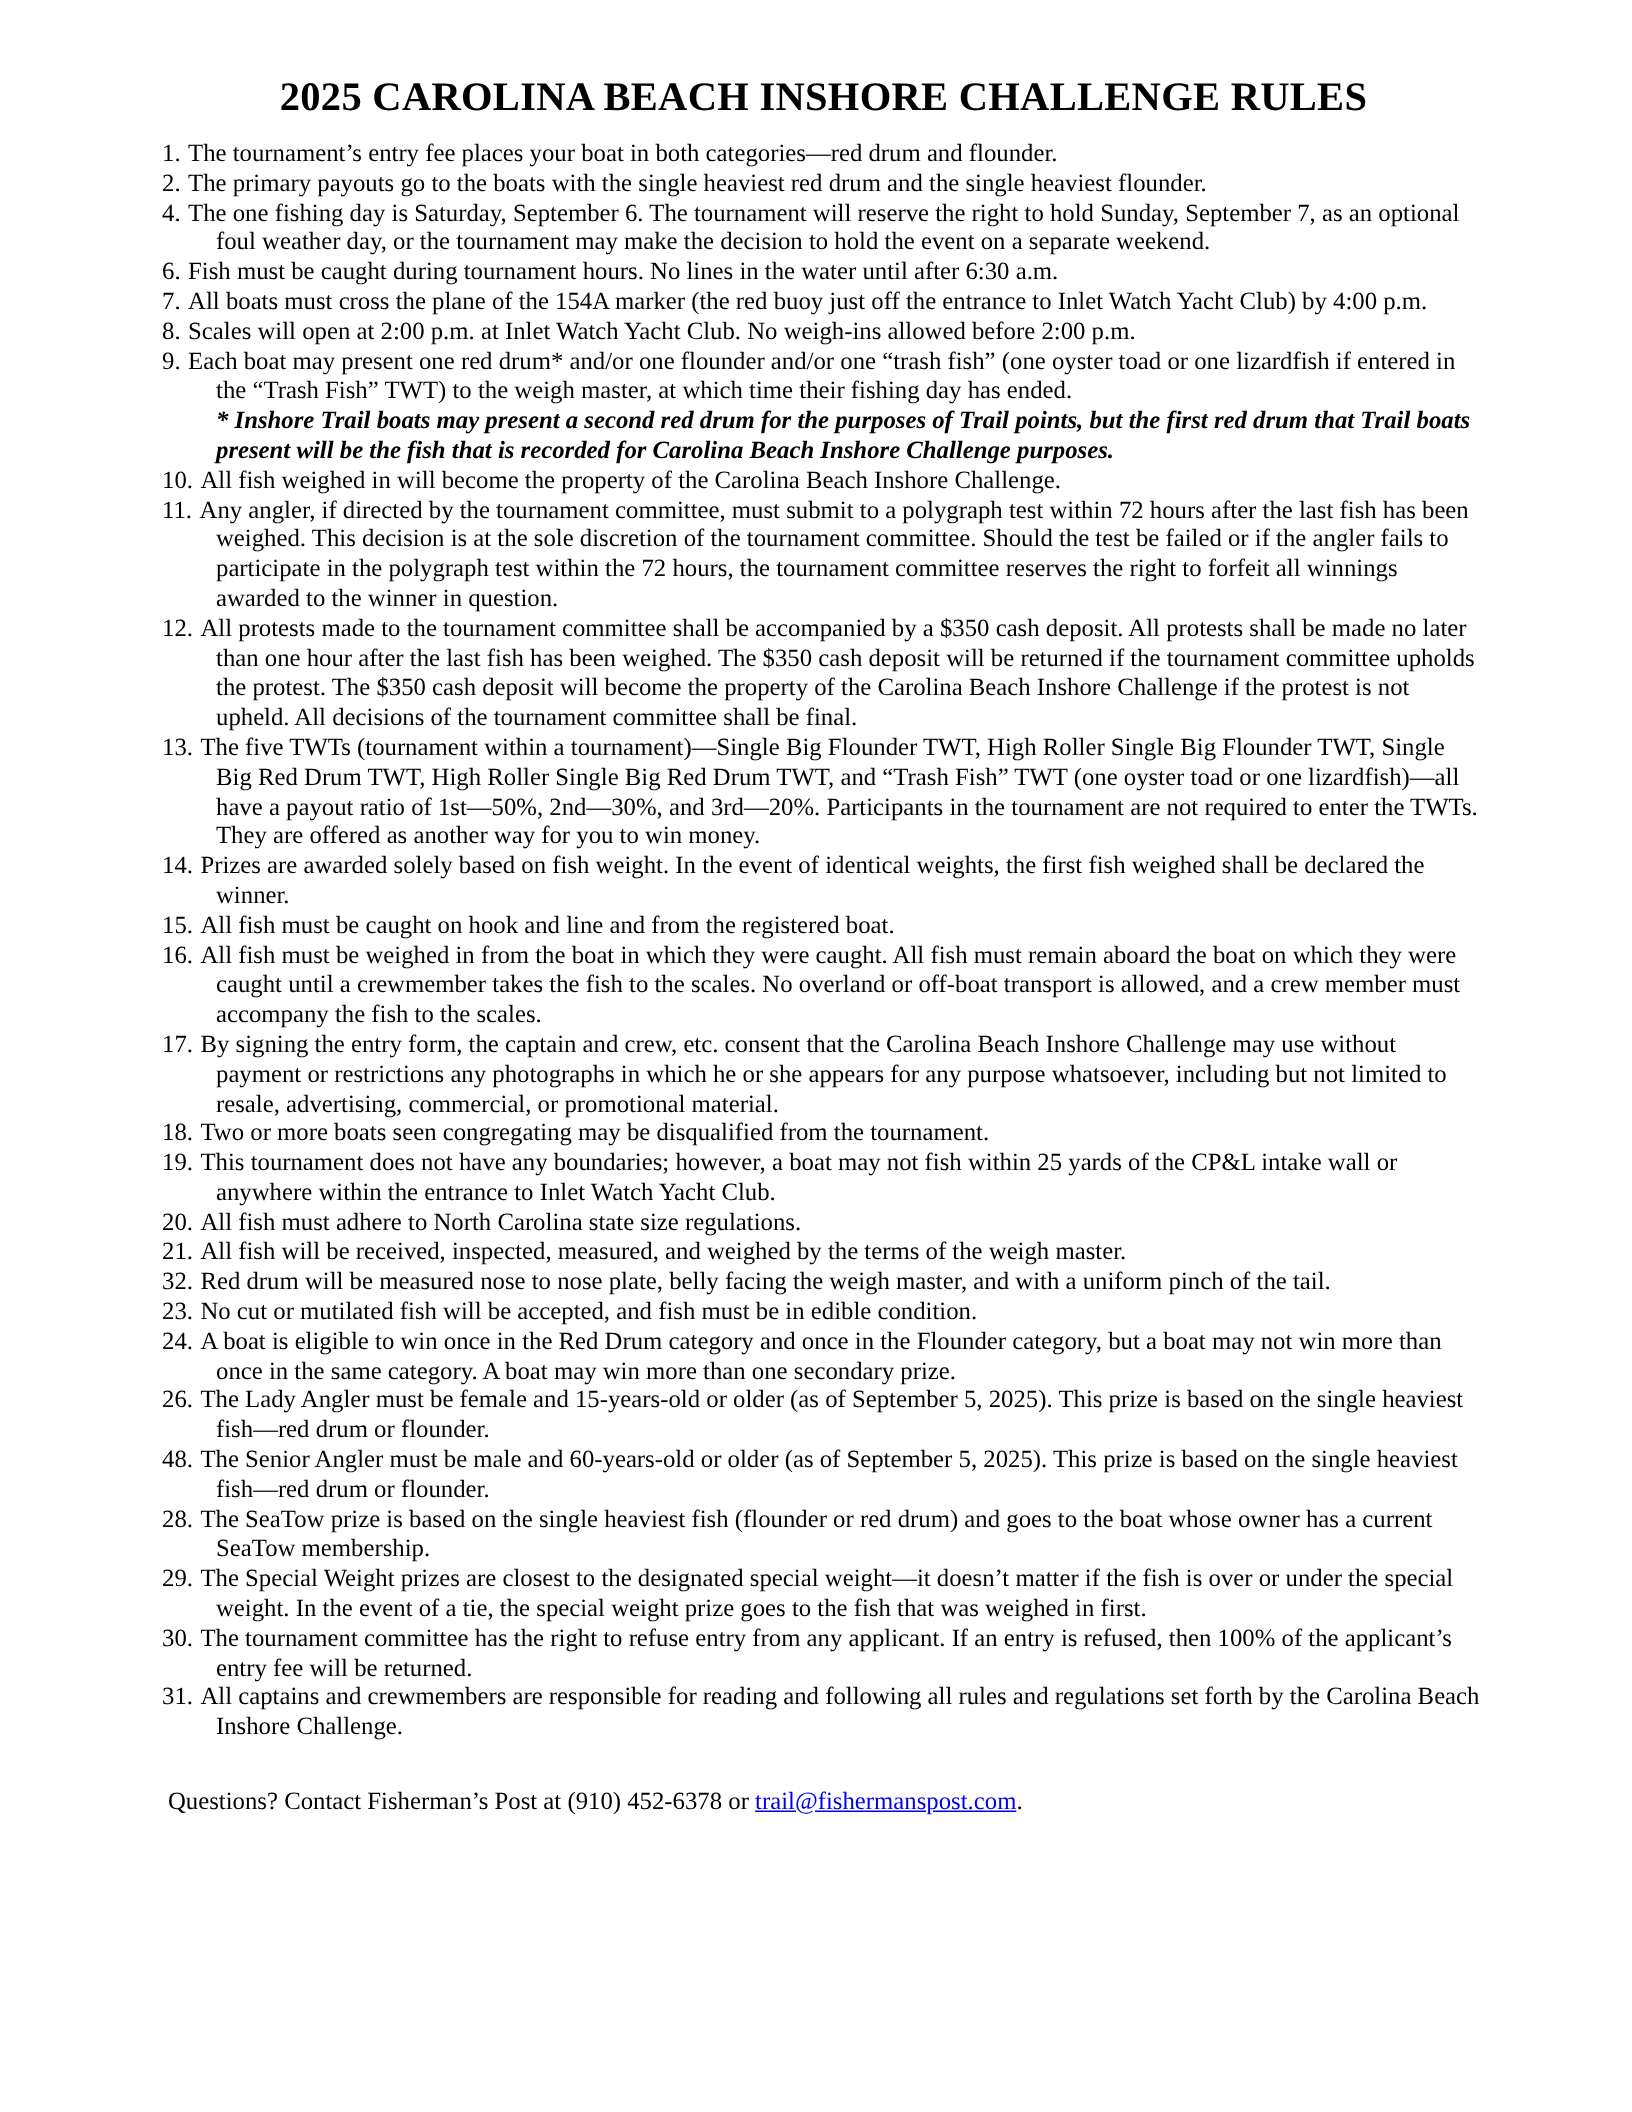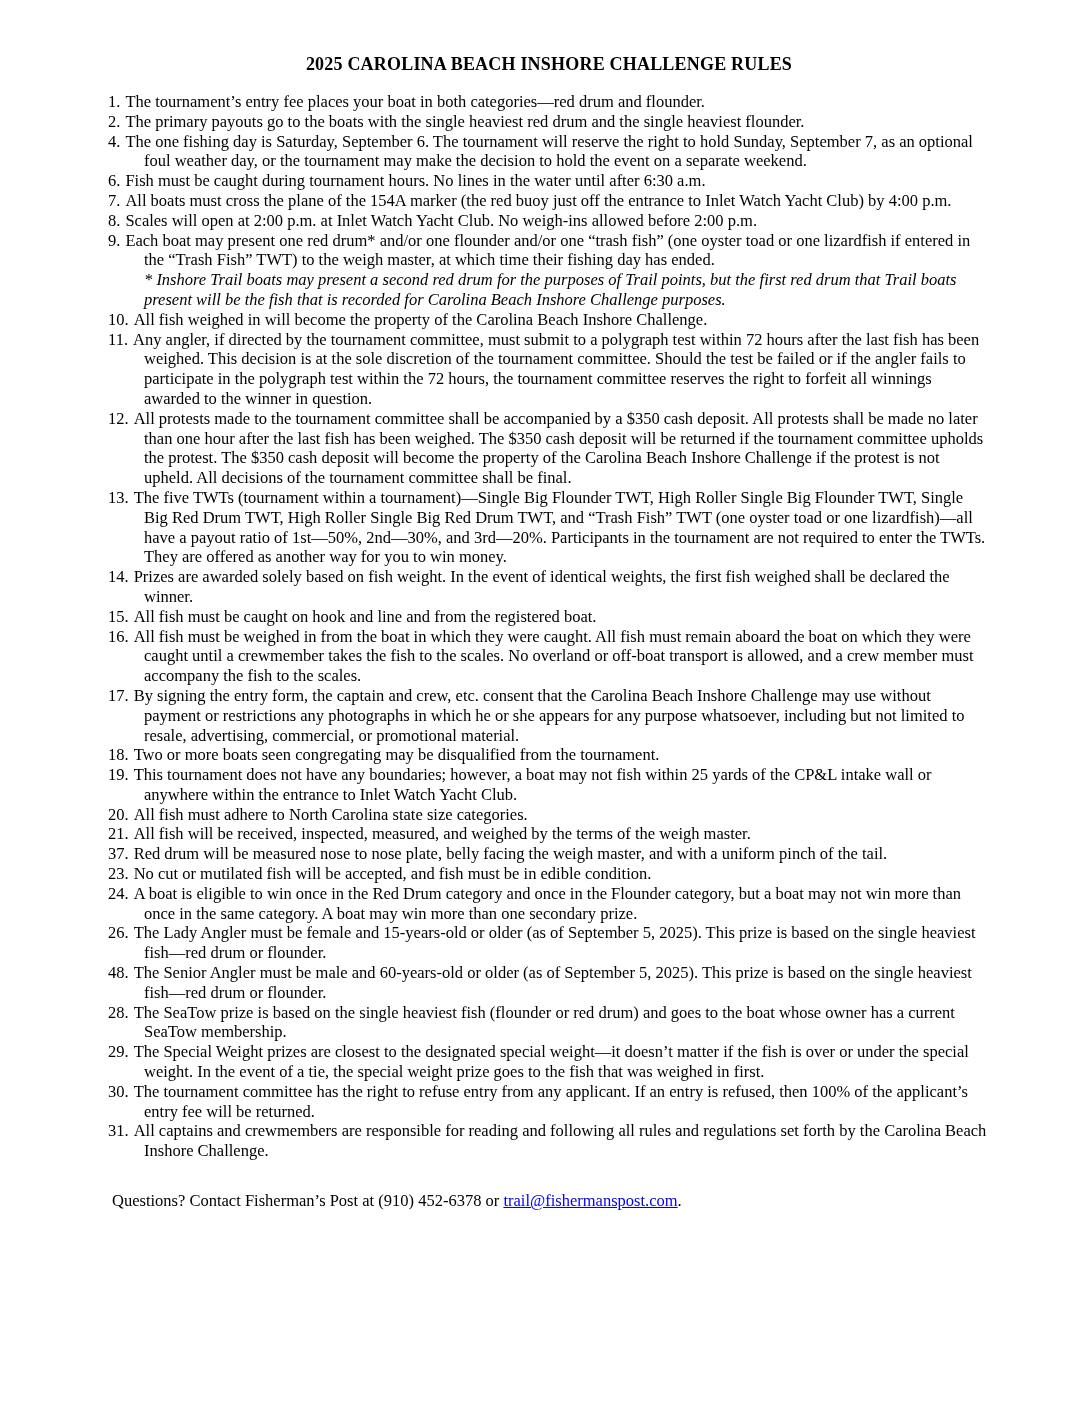--- a/index.html
+++ b/index.html
@@ -14,37 +14,38 @@
     font-family: "Liberation Serif", serif;
     font-size: 16.5px;
     line-height: 19.8px;
     overflow: hidden;
   }
   .content {
     width: 882px;
     margin-left: 108px;
   }
   .title {
-    font-size: 18px;
+    font-size: 27px;
     line-height: 24px;
     font-weight: bold;
     text-align: center;
     margin: 52px 0 16px 0;
     letter-spacing: 0.2px;
   }
   .rule {
     padding-left: 36px;
     text-indent: -36px;
   }
   .rule .num {
     margin-right: 5px;
   }
   .rule .note {
     text-indent: 0;
     font-style: italic;
+    font-weight: bold;
   }
   .footer {
     margin: 30px 0 0 4px;
   }
   a.email {
     color: #0000EE;
     text-decoration: underline;
     cursor: pointer;
   }
 </style>
@@ -84,25 +85,25 @@
   <div class="rule"><span class="num">15.</span><span class="txt">All fish must be caught on hook and line and from the registered boat.</span></div>
 
   <div class="rule"><span class="num">16.</span><span class="txt">All fish must be weighed in from the boat in which they were caught. All fish must remain aboard the boat on which they were caught until a crewmember takes the fish to the scales. No overland or off-boat transport is allowed, and a crew member must accompany the fish to the scales.</span></div>
 
   <div class="rule"><span class="num">17.</span><span class="txt">By signing the entry form, the captain and crew, etc. consent that the Carolina Beach Inshore Challenge may use without payment or restrictions any photographs in which he or she appears for any purpose whatsoever, including but not limited to resale, advertising, commercial, or promotional material.</span></div>
 
   <div class="rule"><span class="num">18.</span><span class="txt">Two or more boats seen congregating may be disqualified from the tournament.</span></div>
 
   <div class="rule"><span class="num">19.</span><span class="txt">This tournament does not have any boundaries; however, a boat may not fish within 25 yards of the CP&amp;L intake wall or anywhere within the entrance to Inlet Watch Yacht Club.</span></div>
 
-  <div class="rule"><span class="num">20.</span><span class="txt">All fish must adhere to North Carolina state size categories.</span></div>
+  <div class="rule"><span class="num">20.</span><span class="txt">All fish must adhere to North Carolina state size regulations.</span></div>
 
   <div class="rule"><span class="num">21.</span><span class="txt">All fish will be received, inspected, measured, and weighed by the terms of the weigh master.</span></div>
 
-  <div class="rule"><span class="num">37.</span><span class="txt">Red drum will be measured nose to nose plate, belly facing the weigh master, and with a uniform pinch of the tail.</span></div>
+  <div class="rule"><span class="num">32.</span><span class="txt">Red drum will be measured nose to nose plate, belly facing the weigh master, and with a uniform pinch of the tail.</span></div>
 
   <div class="rule"><span class="num">23.</span><span class="txt">No cut or mutilated fish will be accepted, and fish must be in edible condition.</span></div>
 
   <div class="rule"><span class="num">24.</span><span class="txt">A boat is eligible to win once in the Red Drum category and once in the Flounder category, but a boat may not win more than once in the same category. A boat may win more than one secondary prize.</span></div>
 
 
   <div class="rule"><span class="num">26.</span><span class="txt">The Lady Angler must be female and 15-years-old or older (as of September 5, 2025). This prize is based on the single heaviest fish—red drum or flounder.</span></div>
 
   <div class="rule"><span class="num">48.</span><span class="txt">The Senior Angler must be male and 60-years-old or older (as of September 5, 2025). This prize is based on the single heaviest fish—red drum or flounder.</span></div>
 

